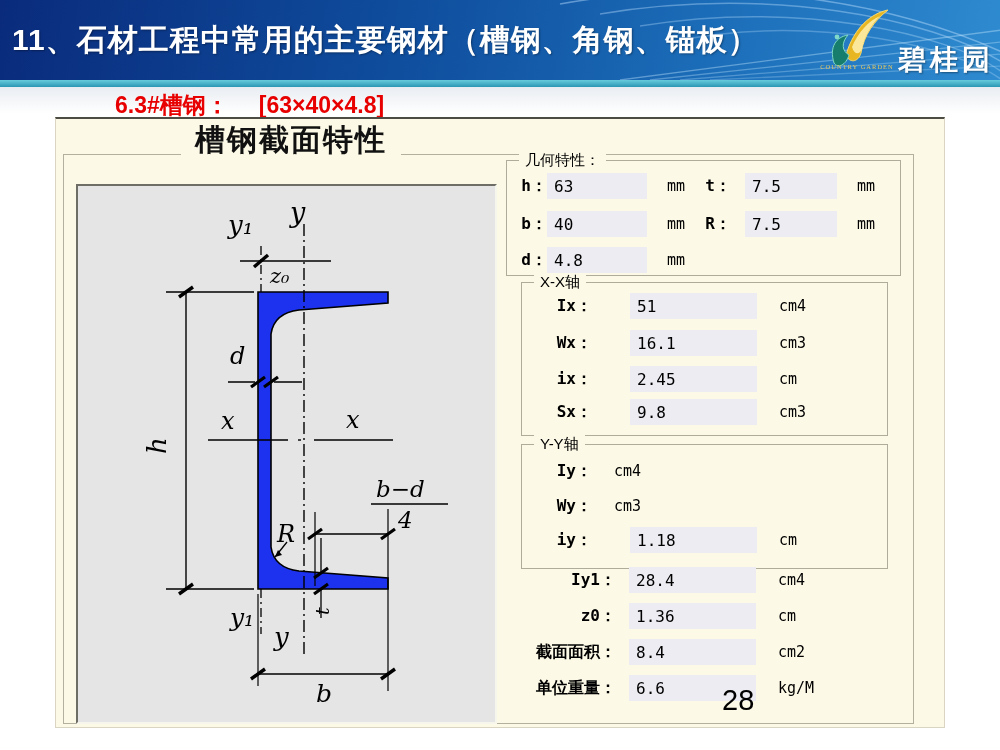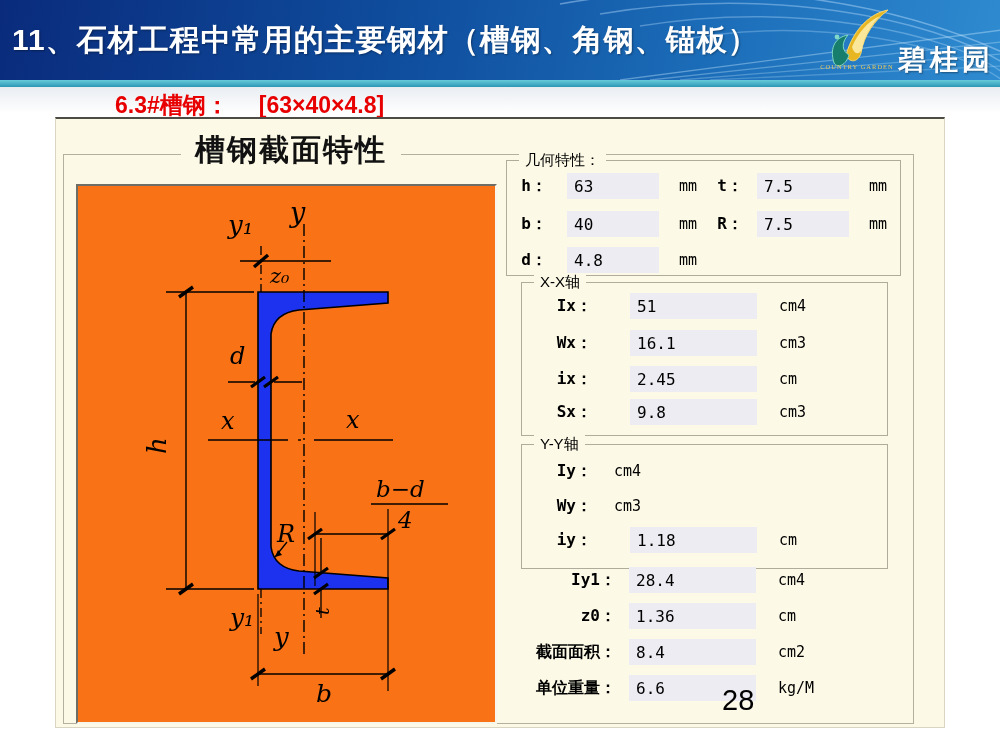--- a/index.html
+++ b/index.html
@@ -25,25 +25,25 @@
           color:#e80000;white-space:nowrap;}
   .subtitle .spec{margin-left:30px;}
 
   
   .panel{position:absolute;left:55px;top:117px;width:890px;height:611px;
          background:#fcf9e6;border-top:2px solid #4c4c44;
          border-left:1px solid #d9d5c2;border-right:1px solid #d9d5c2;border-bottom:1px solid #d9d5c2;
          box-sizing:border-box;}
   .fieldset-main{position:absolute;left:7px;top:35px;width:849px;height:568px;
          border:1px solid #b4b0a0;}
-  .fieldset-title{position:absolute;left:125px;top:11px;padding:0 14px;background:#fcf9e6;
+  .fieldset-title{position:absolute;left:125px;top:1px;padding:0 14px;background:#fcf9e6;
          font-size:30px;font-weight:bold;color:#111;letter-spacing:2px;}
 
   
-  .drawing{position:absolute;left:20px;top:65px;width:417px;height:536px;background:#f97316;
+  .drawing{position:absolute;left:20px;top:65px;width:417px;height:536px;background:#e5e5e5;
          border-top:2px solid #6e6e66;border-left:2px solid #6e6e66;
          border-bottom:2px solid #f6f6ec;border-right:2px solid #f6f6ec;box-sizing:content-box;}
 
   
   .groupbox{position:absolute;border:1px solid #b0ac9c;}
   .legend{position:absolute;top:-10px;left:12px;background:#fcf9e6;padding:0 6px;
           font-size:15px;font-weight:normal;color:#000;white-space:nowrap;}
   .geo-box{left:450px;top:41px;width:393px;height:114px;}
   .xx-box{left:465px;top:163px;width:365px;height:152px;}
   .yy-box{left:465px;top:325px;width:365px;height:123px;}
@@ -51,21 +51,21 @@
 
   .frow{position:absolute;left:0;right:0;height:26px;display:flex;align-items:center;}
   .flabel{font-family:"DejaVu Sans Mono",monospace;font-weight:bold;font-size:16px;color:#000;
           text-align:right;white-space:nowrap;}
   .fvalue{background:#ececf2;height:26px;display:flex;align-items:center;padding-left:7px;
           font-family:"DejaVu Sans Mono",monospace;font-size:16px;color:#000;box-sizing:border-box;}
   .funit{font-family:"DejaVu Sans Mono",monospace;font-size:15px;color:#000;white-space:nowrap;padding-left:6px;}
 
   
   .geo-box .flabel.l1{width:40px;}
-  .geo-box .fvalue.v1{margin-left:20px;width:92px;}
+  .geo-box .fvalue.v1{width:100px;}
   .geo-box .funit.u1{margin-left:14px;width:34px;}
   .geo-box .flabel.l2{width:30px;}
   .geo-box .fvalue.v2{margin-left:14px;width:92px;}
   .geo-box .funit.u2{margin-left:14px;}
 
   
   .xx-box .flabel,.yy-box .flabel{width:70px;}
   .xx-box .fvalue,.yy-box .fvalue{margin-left:38px;width:127px;}
   .xx-box .funit,.yy-box .funit{margin-left:16px;}
   .extra-rows .flabel{width:95px;font-size:16px;}

